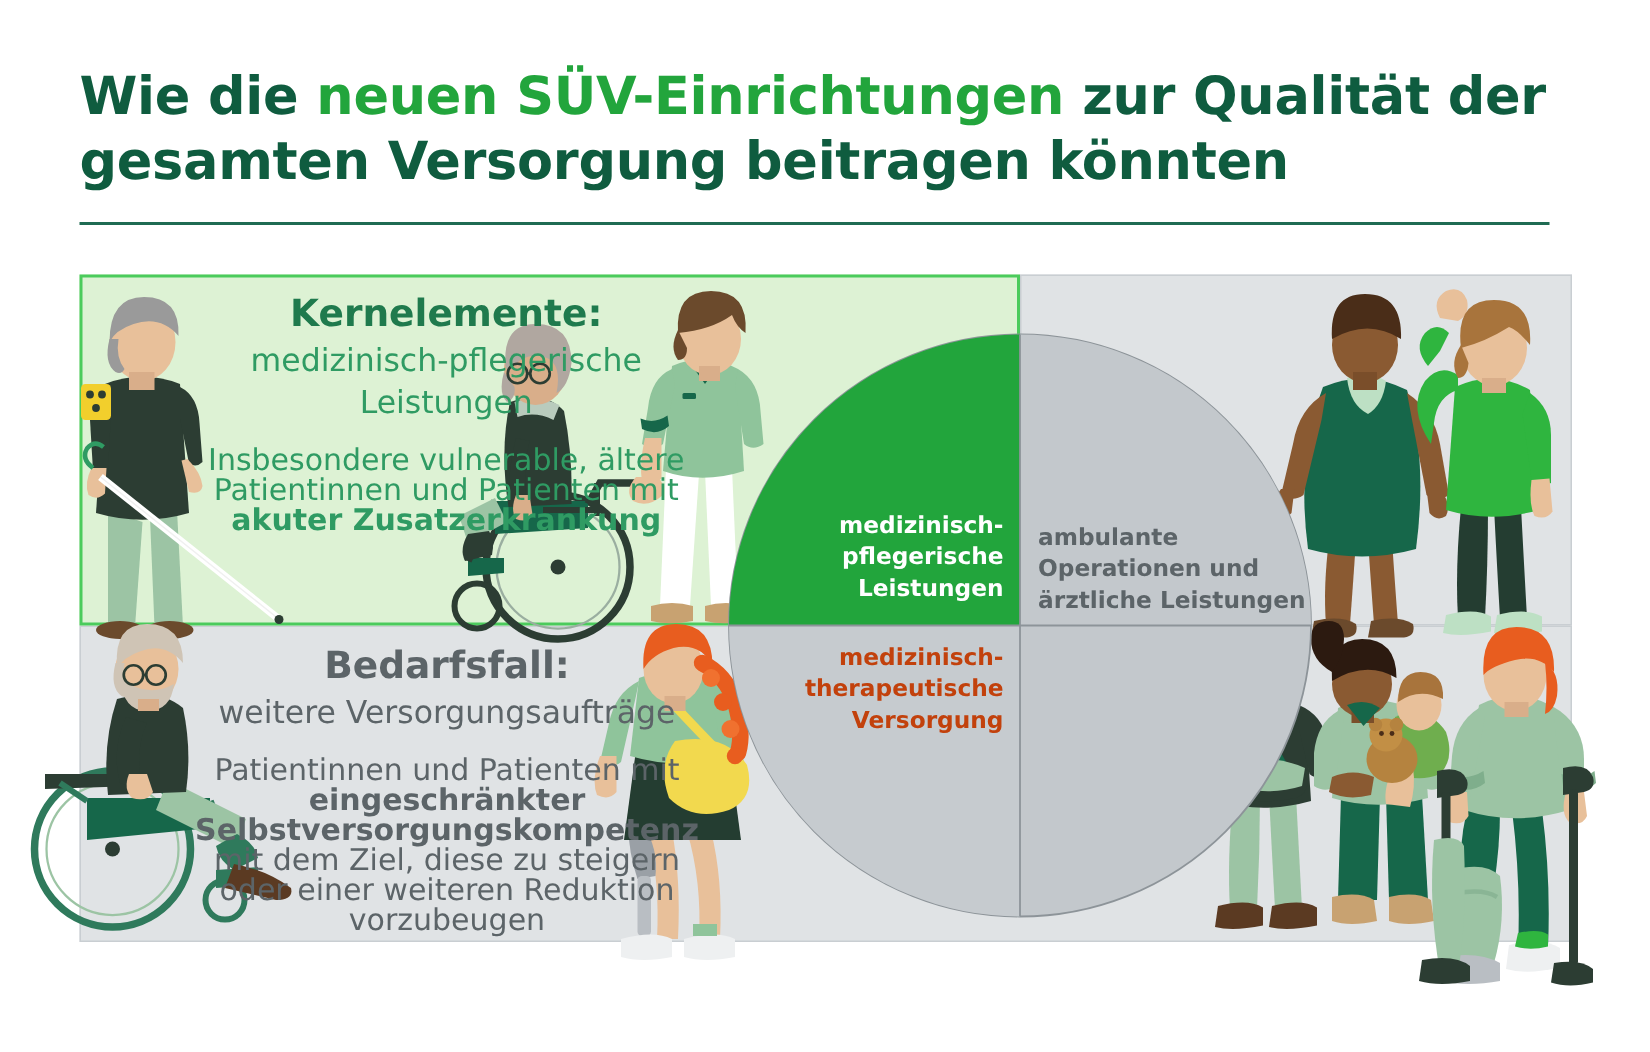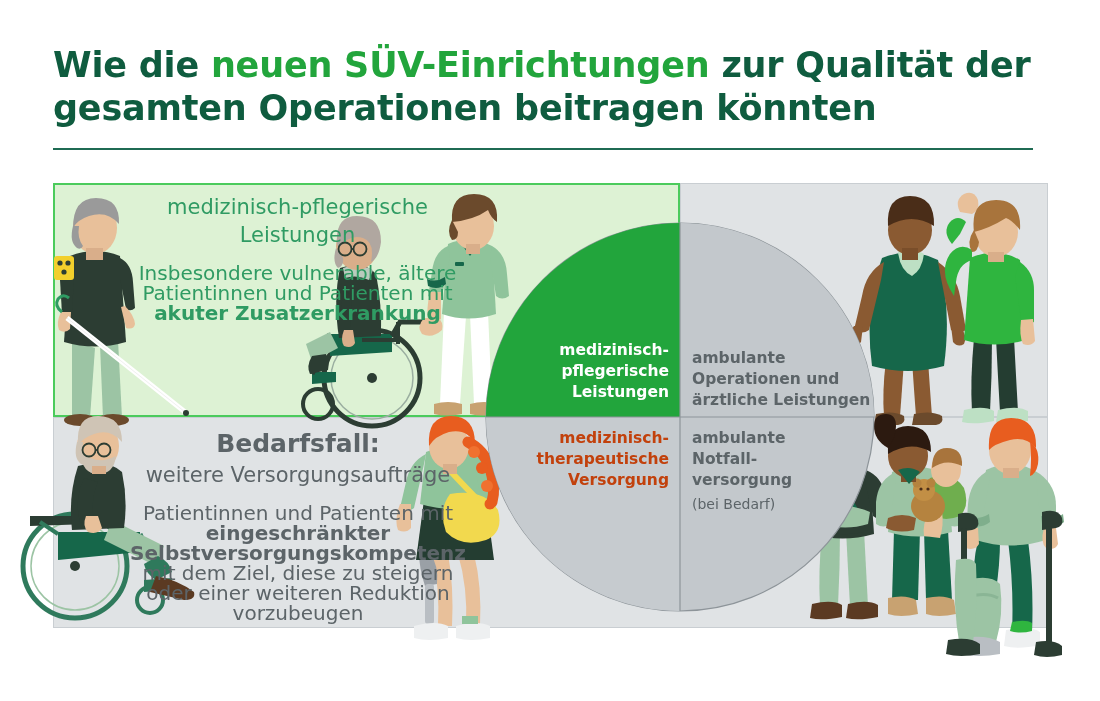--- a/index.html
+++ b/index.html
@@ -79,21 +79,21 @@
   
   #figs{position:absolute;left:0;top:0;width:1100px;height:701px;pointer-events:none;}
 </style>
 </head>
 <body>
 
 <div id="stage">
 
   <div class="title">
     <span>Wie die </span><span class="hl">neuen SÜV-Einrichtungen</span><span> zur Qualität der</span><br>
-    <span>gesamten Operationen beitragen könnten</span>
+    <span>gesamten Versorgung beitragen könnten</span>
   </div>
   <div class="title-rule"></div>
 
   <div class="panel panel-tr"></div>
   <div class="panel panel-bl"></div>
   <div class="panel panel-br"></div>
   <div class="panel-edge"></div>
   <div class="panel-edge-tr"></div>
   <div class="panel panel-tl"></div>
 
@@ -428,31 +428,28 @@
 
     <path d="M195 195 L195 1 A194 194 0 0 1 389 195 Z" fill="#c3c8cc"></path>
 
     <path d="M195 195 L195 1 A194 194 0 0 0 1 195 Z" fill="#22a53c"></path>
 
     <line x1="195" y1="1" x2="195" y2="389" stroke="#8d9499" stroke-width="1.2"></line>
     <line x1="1" y1="195" x2="389" y2="195" stroke="#8d9499" stroke-width="1.2"></line>
   </svg>
 
   <div class="quad-text tl-text">
+    <div class="q-head">Kernelemente:</div>
     <div class="q-sub">medizinisch-pflegerische Leistungen</div>
     <div class="q-body"><span>Insbesondere vulnerable, ältere Patientinnen und Patienten mit </span><b>akuter Zusatzerkrankung</b></div>
   </div>
 
   <div class="quad-text bl-text">
     <div class="q-head">Bedarfsfall:</div>
     <div class="q-sub">weitere Versorgungsaufträge</div>
     <div class="q-body"><span>Patientinnen und Patienten mit </span><b>eingeschränkter Selbstversorgungskompetenz</b> <span>mit dem Ziel, diese zu steigern oder einer weiteren Reduktion vorzubeugen</span></div>
   </div>
 
   <div class="circ-label cl-tl">medizinisch-pflegerische Leistungen</div>
   <div class="circ-label cl-tr">ambulante Operationen und ärztliche Leistungen</div>
   <div class="circ-label cl-bl">medizinisch-therapeutische Versorgung</div>
-  <div class="circ-label cl-br">
-    <span>ambulante Notfall-versorgung</span>
-    <span class="cl-note">(bei Bedarf)</span>
-  </div>
 
 </div>
 
 </body></html>

